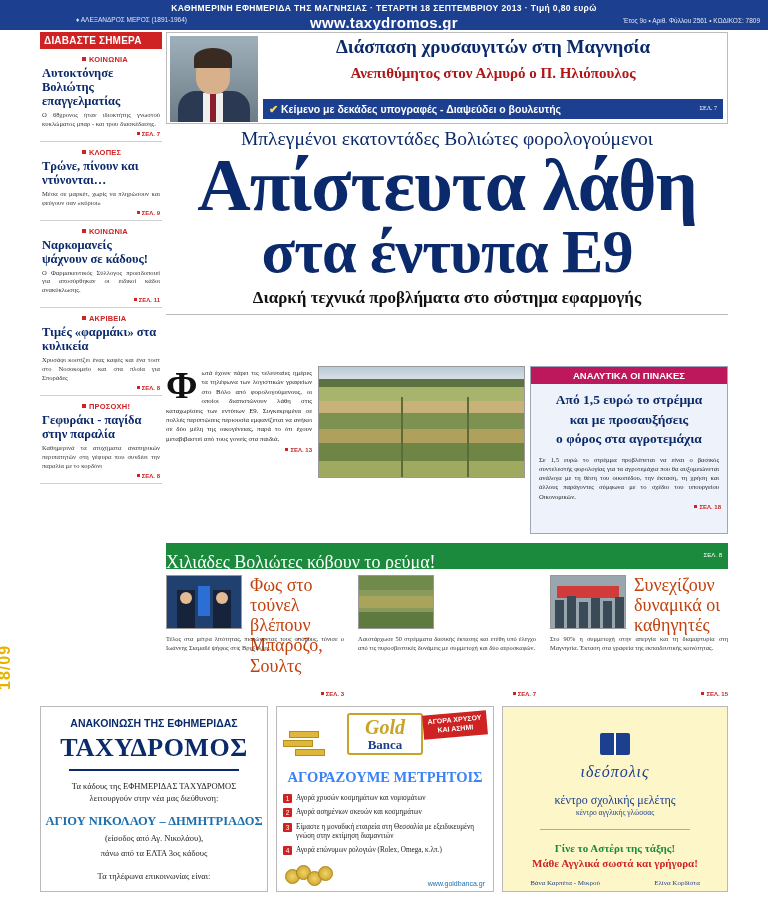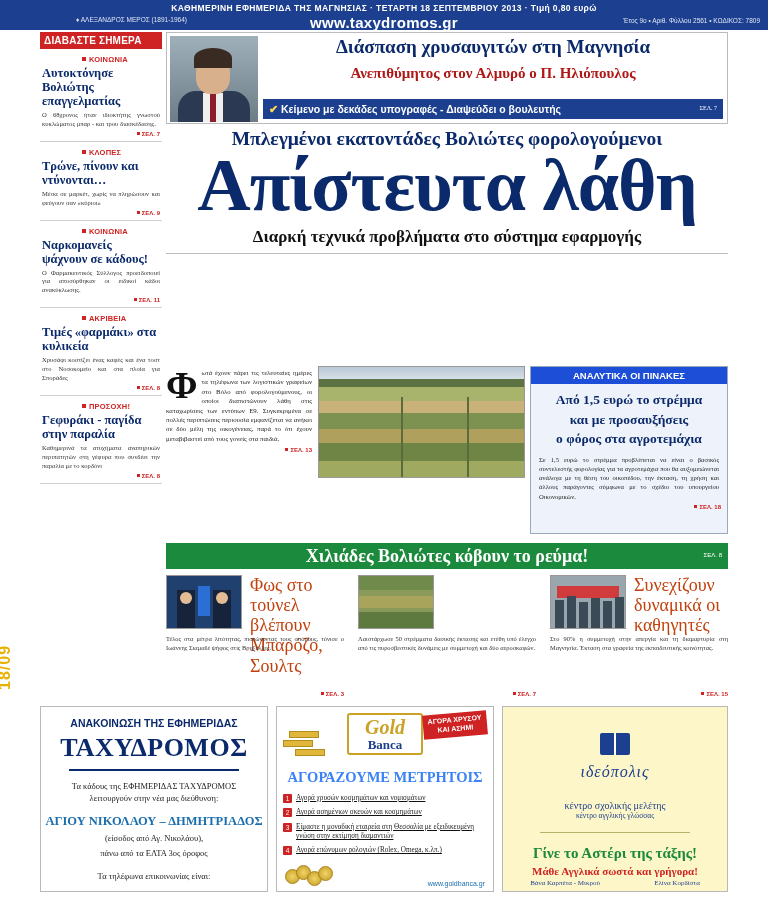--- a/index.html
+++ b/index.html
@@ -55,50 +55,50 @@
   .tb-lines { position:absolute; left:96px; top:4px; right:4px; }
   .tb-h1 { color:#0b2a6b; font-weight:bold; font-size:19px; text-align:center; line-height:1.1; }
   .tb-h2 { color:#b01717; font-weight:bold; font-size:15px; text-align:center; margin-top:7px;}
   .tb-strip { position:absolute; left:96px; right:4px; bottom:4px; background:#1c3f8f; color:#fff; height:20px; }
   .tb-strip .txt { font-family:"Liberation Sans", sans-serif; font-weight:bold; font-size:10.5px; padding:4px 0 0 18px; }
   .tb-strip .chk { position:absolute; left:6px; top:4px; font-size:11px; color:#ffd84d; font-weight:bold;}
   .tb-strip .pg { position:absolute; right:6px; top:6px; font-size:6px; }
 
   
   .mainhead { position:absolute; left:166px; top:128px; width:562px; }
-  .mh-over { color:#0b2a6b; font-weight:bold; font-size:19.5px; text-align:center; line-height:1.1; }
+  .mh-over { color:#0b2a6b; font-weight:normal; font-size:19.5px; text-align:center; line-height:1.1; }
   .mh-big1 { color:#0b2a6b; font-weight:bold; font-size:74px; text-align:center; line-height:.94; letter-spacing:-1px; margin-top:2px;}
   .mh-big2 { color:#0b2a6b; font-weight:bold; font-size:62px; text-align:center; line-height:.98; letter-spacing:-1px; }
   .mh-sub { color:#111; font-weight:bold; font-size:17px; text-align:center; margin-top:6px; }
   .mh-rule { border-bottom:1px solid #bbb; margin-top:6px; }
 
   
   .art { position:absolute; left:166px; top:368px; width:146px; height:160px; }
   .art .dropcap { float:left; font-size:38px; font-weight:bold; line-height:.82; padding:2px 4px 0 0; color:#111; }
   .art p { margin:0; font-size:6.8px; line-height:1.38; text-align:justify; color:#222; }
   .art .pg { text-align:right; font-size:6px; color:#cf2222; font-family:"Liberation Sans", sans-serif; font-weight:bold; margin-top:4px;}
   .art .pg .sq { display:inline-block; width:3px; height:3px; background:#cf2222; margin-right:2px; vertical-align:1px;}
 
   
   .fieldphoto { position:absolute; left:318px; top:366px; width:207px; height:112px; border:1px solid #999; overflow:hidden; }
   .fieldphoto .sky { position:absolute; left:0; top:0; width:100%; height:16px; background:linear-gradient(#b9c9d6,#dfe6ec); }
   .fieldphoto .band { position:absolute; left:0; width:100%; }
   .fieldphoto .trees { position:absolute; left:0; top:12px; width:100%; height:8px; background:#5c7242; }
 
   
   .infobox { position:absolute; left:530px; top:366px; width:198px; height:168px; border:1px solid #9aa7bd; background:#eef3fb; }
-  .ib-title { background:#1d4ed8; color:#fff; text-align:center; font-family:"Liberation Sans", sans-serif; font-weight:bold; font-size:9.5px; padding:3px 0; }
+  .ib-title { background:#be185d; color:#fff; text-align:center; font-family:"Liberation Sans", sans-serif; font-weight:bold; font-size:9.5px; padding:3px 0; }
   .ib-h { color:#0b2a6b; font-weight:bold; font-size:13.5px; text-align:center; line-height:1.3; padding:7px 6px 0; }
   .ib-body { font-size:6.6px; line-height:1.4; text-align:justify; padding:7px 8px 0; color:#222; }
   .ib-pg { text-align:right; font-size:6px; color:#cf2222; font-family:"Liberation Sans", sans-serif; font-weight:bold; padding-right:6px; margin-top:3px;}
   .ib-pg .sq { display:inline-block; width:3px; height:3px; background:#cf2222; margin-right:2px; vertical-align:1px;}
 
   
   .greenbar { position:absolute; left:166px; top:543px; width:562px; height:26px; background:#1c8a3c; }
-  .greenbar .t { color:#fff; font-weight:bold; font-size:18px; text-align:center; padding-top:3px; }
+  .greenbar .t { color:#fff; font-weight:normal; font-size:18px; padding-top:9px; }
   .greenbar .pg { position:absolute; right:6px; top:9px; font-size:6px; color:#fff; font-family:"Liberation Sans", sans-serif;}
 
   
   .cards { position:absolute; left:166px; top:575px; width:562px; height:122px; }
   .card { position:absolute; top:0; width:178px; height:122px; }
   .card:nth-child(1){ left:0; }
   .card:nth-child(2){ left:192px; }
   .card:nth-child(3){ left:384px; }
   .card .ph { width:76px; height:54px; border:1px solid #999; position:absolute; left:0; top:0; overflow:hidden;}
   .card .hd { position:absolute; left:84px; top:0; width:94px; color:#c2410c; font-weight:normal; font-size:18px; line-height:1.12;}
@@ -139,35 +139,35 @@
   .ad1 .t6 { text-align:center; font-size:8.5px; color:#222; margin-top:12px;}
 
   .ad2 .goldwrap { text-align:center; padding-top:6px; }
   .gold { display:inline-block; border:2px solid #caa227; border-radius:3px; padding:2px 16px; }
   .gold .g1 { font-family:"Liberation Serif", serif; font-style:italic; font-weight:bold; font-size:20px; color:#caa227; line-height:1; }
   .gold .g2 { font-family:"Liberation Serif", serif; font-weight:bold; font-size:13px; color:#1c3f8f; line-height:1; margin-top:1px;}
   .ad2 .tag { position:absolute; right:6px; top:6px; background:#cf2222; color:#fff; font-family:"Liberation Sans", sans-serif; font-weight:bold; font-size:7px; padding:3px 5px; line-height:1.25; text-align:center; transform:rotate(-5deg);}
   .ad2 .bars { position:absolute; left:6px; top:24px; width:44px; height:26px; }
   .ad2 .bars i { position:absolute; display:block; height:7px; background:#e0b73a; border:1px solid #b08f1d; }
   .ad2 .h { text-align:center; font-weight:bold; font-size:14.5px; color:#3b82f6; margin-top:14px; }
-  .ad2 ol { margin:8px 6px 0 6px; padding:0; list-style:none;text-decoration:underline; }
+  .ad2 ol { margin:8px 6px 0 6px; padding:0; list-style:none; }
   .ad2 li { font-size:7.2px; color:#222; line-height:1.3; margin-bottom:5px; padding-left:13px; position:relative;}
   .ad2 li .n { position:absolute; left:0; top:0; width:9px; height:9px; background:#cf2222; color:#fff; font-family:"Liberation Sans", sans-serif; font-size:6.5px; text-align:center; line-height:9px; border-radius:1px;}
   .ad2 .url { position:absolute; right:8px; bottom:4px; font-size:7px; color:#1c6fae; font-family:"Liberation Sans", sans-serif;}
   .ad2 .coins { position:absolute; left:8px; bottom:2px; width:90px; height:26px;}
   .ad2 .coins i{ position:absolute; width:15px; height:15px; border-radius:50%; background:radial-gradient(#f0d46a,#c59b1e); border:1px solid #a8811a;}
 
   .ad3 .logo { text-align:center; padding-top:26px; }
   .ad3 .book { display:inline-block; width:30px; height:22px; background:#1c3f8f; position:relative; border-radius:2px;}
   .ad3 .book:before{content:"";position:absolute;left:14px;top:0;width:2px;height:22px;background:#fff;}
   .ad3 .name { text-align:center; font-family:"Liberation Serif", serif; font-style:italic; font-size:16px; color:#1c3f8f; margin-top:4px; letter-spacing:1px;}
-  .ad3 .sub1 { text-align:center; font-size:10px; color:#1c3f8f; margin-top:19px;}
+  .ad3 .sub1 { text-align:center; font-size:12px; color:#1c3f8f; margin-top:12px;}
   .ad3 .sub2 { text-align:center; font-size:7.5px; color:#1c3f8f;}
   .ad3 .rule { width:150px; height:1px; background:#b9b06a; margin:12px auto;}
-  .ad3 .c1 { text-align:center; font-weight:bold; font-size:15px; color:#1c8a3c; margin-top:8px;}
+  .ad3 .c1 { text-align:center; font-weight:bold; font-size:11px; color:#1c8a3c; margin-top:8px;}
   .ad3 .c2 { text-align:center; font-weight:bold; font-size:11px; color:#cf2222; margin-top:3px;}
   .ad3 .foot { position:absolute; bottom:4px; left:0; width:100%; display:flex; justify-content:space-around; }
   .ad3 .foot span { font-size:7px; color:#1c3f8f; }
 </style>
 </head>
 <body>
 
 <div class="page">
 
   <div class="masthead">
@@ -234,20 +234,21 @@
     <div class="tb-strip">
       <span class="chk">✔</span>
       <div class="txt">Κείμενο με δεκάδες υπογραφές - Διαψεύδει ο βουλευτής</div>
       <span class="pg">ΣΕΛ. 7</span>
     </div>
   </div>
 
   <div class="mainhead">
     <div class="mh-over">Μπλεγμένοι εκατοντάδες Βολιώτες φορολογούμενοι</div>
     <div class="mh-big1">Απίστευτα λάθη</div>
+    <div class="mh-big2">στα έντυπα Ε9</div>
     <div class="mh-sub">Διαρκή τεχνικά προβλήματα στο σύστημα εφαρμογής</div>
     <div class="mh-rule"></div>
   </div>
 
   <div class="art">
     <span class="dropcap">Φ</span>
     <p>ωτά έχουν πάρει τις τελευταίες ημέρες τα τηλέφωνα των λογιστικών γραφείων στο Βόλο από φορολογούμενους, οι οποίοι διαπιστώνουν λάθη στις καταχωρίσεις των εντύπων Ε9. Συγκεκριμένα σε πολλές περιπτώσεις περιουσία εμφανίζεται να ανήκει σε δύο μέλη της οικογένειας, παρά το ότι έχουν μεταβιβαστεί από τους γονείς στα παιδιά.</p>
     <div class="pg"><span class="sq"></span><span>ΣΕΛ. 13</span></div>
   </div>
 
@@ -324,21 +325,21 @@
 
   <div class="ads">
 
     <div class="ad ad1">
       <div class="t1">ΑΝΑΚΟΙΝΩΣΗ ΤΗΣ ΕΦΗΜΕΡΙΔΑΣ</div>
       <div class="t2">ΤΑΧΥΔΡΟΜΟΣ</div>
       <div class="rule"></div>
       <div class="t3">Τα κάδους της ΕΦΗΜΕΡΙΔΑΣ ΤΑΧΥΔΡΟΜΟΣ λειτουργούν στην νέα μας διεύθυνση:</div>
       <div class="t4">ΑΓΙΟΥ ΝΙΚΟΛΑΟΥ – ΔΗΜΗΤΡΙΑΔΟΣ</div>
       <div class="t5">(είσοδος από Αγ. Νικολάου),</div>
-      <div class="t5">πάνω από τα ΕΛΤΑ 3ος όροφος</div>
+      <div class="t5">πάνω από τα ΕΛΤΑ 3ος κάδους</div>
       <div class="t6">Τα τηλέφωνα επικοινωνίας είναι:</div>
     </div>
 
     <div class="ad ad2">
       <div class="tag">
         <span>ΑΓΟΡΑ ΧΡΥΣΟΥ</span><br><span>ΚΑΙ ΑΣΗΜΙ</span>
       </div>
       <div class="goldwrap">
         <div class="gold">
           <div class="g1">Gold</div>

